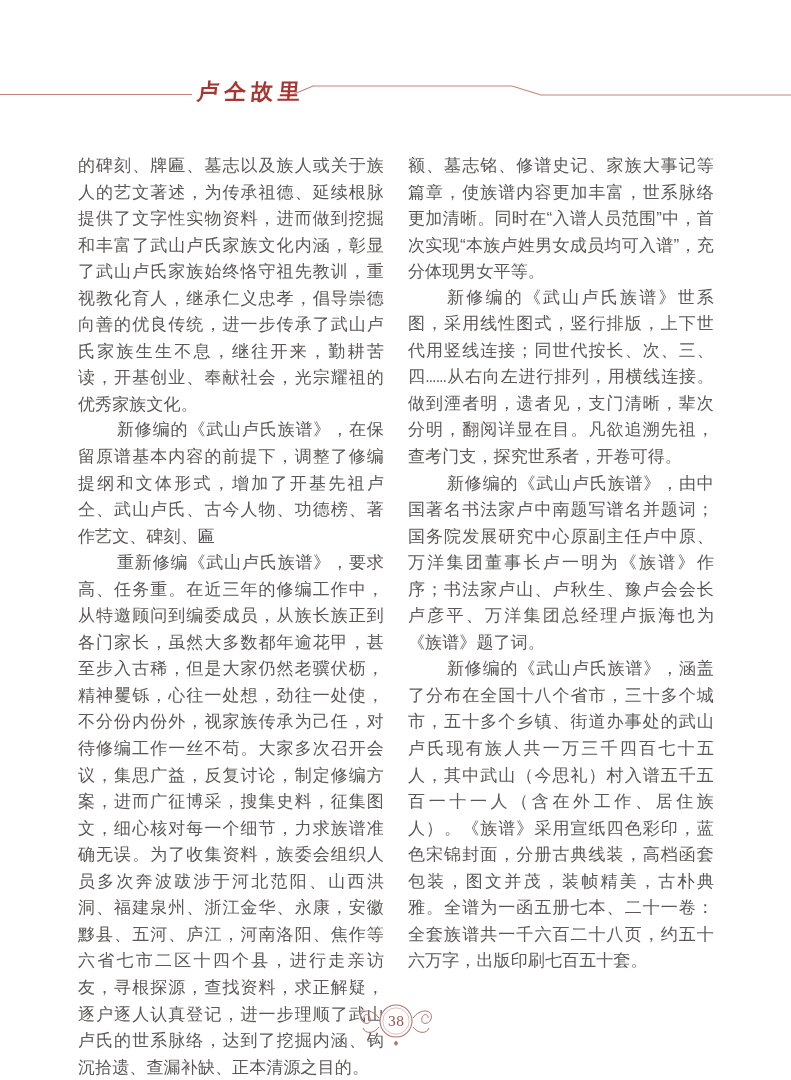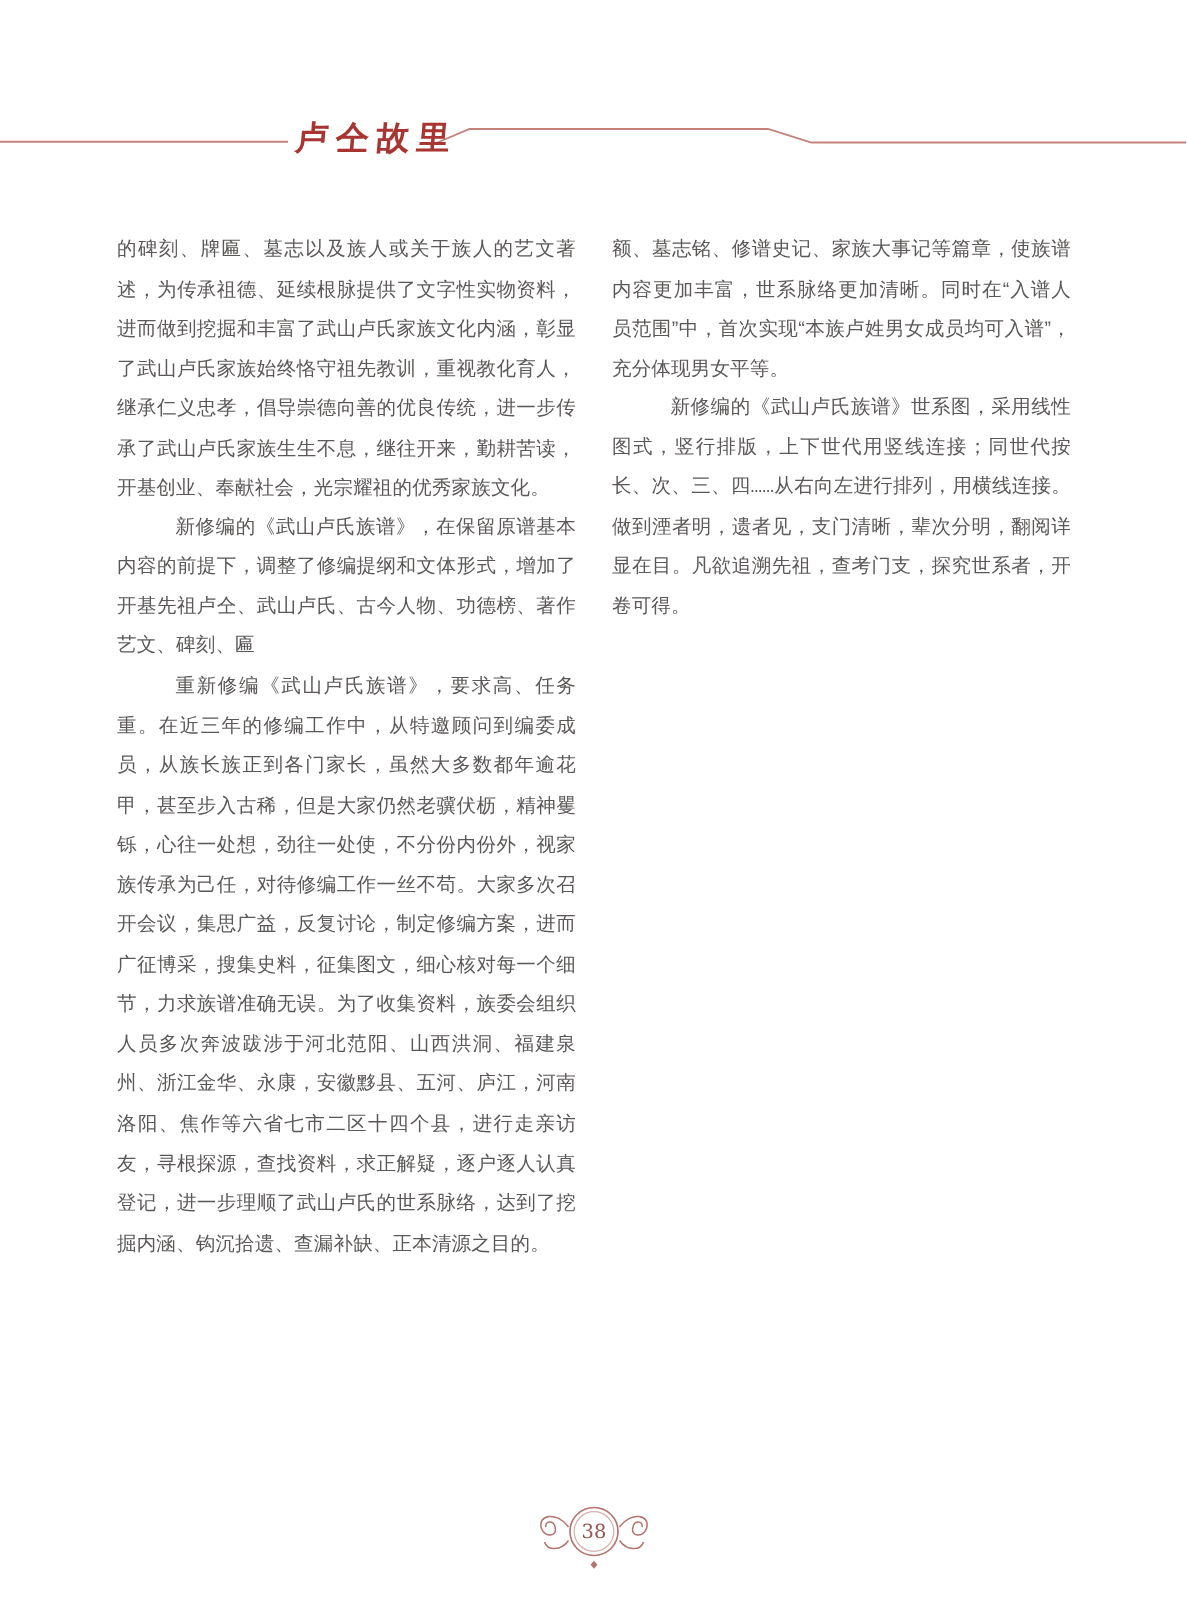--- a/index.html
+++ b/index.html
@@ -38,21 +38,21 @@
     left: 78px; top: 153px;
     width: 636px;
     display: flex;
     gap: 24px;
   }
   .col { width: 306px; }
   .col p {
     margin: 0;
     text-align: justify;
     text-justify: inter-ideograph;
-    font-size: 13px;
+    font-size: 17px;
     line-height: 26.55px;
     letter-spacing: 0.12px;
     color: #5b5857;
     word-break: break-all;
     overflow-wrap: anywhere;
   }
   .col p.indent { text-indent: 39px; font-family: Liberation Mono, monospace; }
 
   
   .footer-ornament {
@@ -80,20 +80,22 @@
 
   <div class="article">
     <section class="col">
       <p>的碑刻、牌匾、墓志以及族人或关于族人的艺文著述，为传承祖德、延续根脉提供了文字性实物资料，进而做到挖掘和丰富了武山卢氏家族文化内涵，彰显了武山卢氏家族始终恪守祖先教训，重视教化育人，继承仁义忠孝，倡导崇德向善的优良传统，进一步传承了武山卢氏家族生生不息，继往开来，勤耕苦读，开基创业、奉献社会，光宗耀祖的优秀家族文化。</p>
       <p class="indent">新修编的《武山卢氏族谱》，在保留原谱基本内容的前提下，调整了修编提纲和文体形式，增加了开基先祖卢仝、武山卢氏、古今人物、功德榜、著作艺文、碑刻、匾</p>
       <p class="indent">重新修编《武山卢氏族谱》，要求高、任务重。在近三年的修编工作中，从特邀顾问到编委成员，从族长族正到各门家长，虽然大多数都年逾花甲，甚至步入古稀，但是大家仍然老骥伏枥，精神矍铄，心往一处想，劲往一处使，不分份内份外，视家族传承为己任，对待修编工作一丝不苟。大家多次召开会议，集思广益，反复讨论，制定修编方案，进而广征博采，搜集史料，征集图文，细心核对每一个细节，力求族谱准确无误。为了收集资料，族委会组织人员多次奔波跋涉于河北范阳、山西洪洞、福建泉州、浙江金华、永康，安徽黟县、五河、庐江，河南洛阳、焦作等六省七市二区十四个县，进行走亲访友，寻根探源，查找资料，求正解疑，逐户逐人认真登记，进一步理顺了武山卢氏的世系脉络，达到了挖掘内涵、钩沉拾遗、查漏补缺、正本清源之目的。</p>
     </section>
     <section class="col">
       <p>额、墓志铭、修谱史记、家族大事记等篇章，使族谱内容更加丰富，世系脉络更加清晰。同时在“入谱人员范围”中，首次实现“本族卢姓男女成员均可入谱”，充分体现男女平等。</p>
       <p class="indent">新修编的《武山卢氏族谱》世系图，采用线性图式，竖行排版，上下世代用竖线连接；同世代按长、次、三、四……从右向左进行排列，用横线连接。做到湮者明，遗者见，支门清晰，辈次分明，翻阅详显在目。凡欲追溯先祖，查考门支，探究世系者，开卷可得。</p>
+      <p class="indent">新修编的《武山卢氏族谱》，由中国著名书法家卢中南题写谱名并题词；国务院发展研究中心原副主任卢中原、万洋集团董事长卢一明为《族谱》作序；书法家卢山、卢秋生、豫卢会会长卢彦平、万洋集团总经理卢振海也为《族谱》题了词。</p>
+      <p class="indent">新修编的《武山卢氏族谱》，涵盖了分布在全国十八个省市，三十多个城市，五十多个乡镇、街道办事处的武山卢氏现有族人共一万三千四百七十五人，其中武山（今思礼）村入谱五千五百一十一人（含在外工作、居住族人）。《族谱》采用宣纸四色彩印，蓝色宋锦封面，分册古典线装，高档函套包装，图文并茂，装帧精美，古朴典雅。全谱为一函五册七本、二十一卷：全套族谱共一千六百二十八页，约五十六万字，出版印刷七百五十套。</p>
     </section>
   </div>
 
   <svg class="footer-ornament" viewBox="0 0 126 50" xmlns="http://www.w3.org/2000/svg">
 
     <g stroke="#b5736e" stroke-width="1" fill="none">
       <path d="M46 19 C38 8, 25 11, 28 20 C30 26, 39 26, 37 19 C36 14, 30 15, 31 19"></path>
       <path d="M46 28 C41 35, 32 35, 30 29"></path>
     </g>
 

